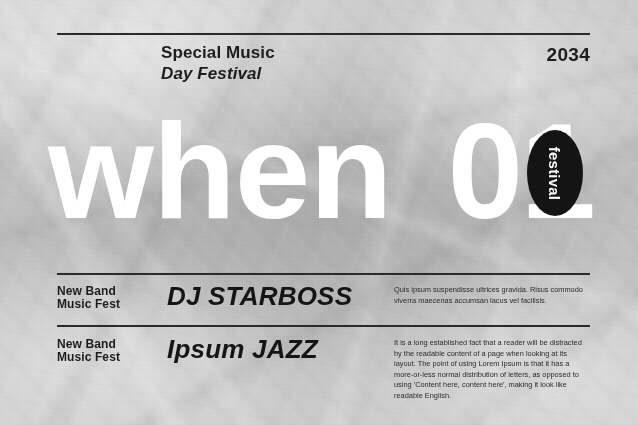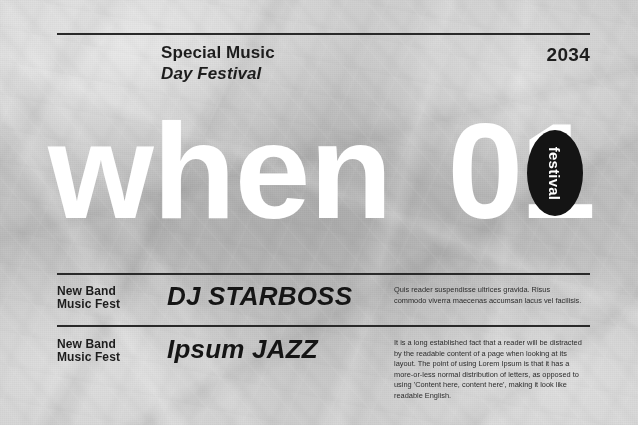--- a/index.html
+++ b/index.html
@@ -224,21 +224,21 @@
     </div>
 
     <div class="rule rule-mid-one"></div>
 
     <div class="band-row band-row-one">
       <div class="band-kicker">
         <span>New Band</span>
         <span>Music Fest</span>
       </div>
       <div class="band-name">DJ STARBOSS</div>
-      <div class="band-copy">Quis reader suspendisse ultrices gravida. Risus commodo viverra maecenas accumsan lacus vel facilisis.</div>
+      <div class="band-copy">Quis ipsum suspendisse ultrices gravida. Risus commodo viverra maecenas accumsan lacus vel facilisis.</div>
     </div>
 
     <div class="rule rule-mid-two"></div>
 
     <div class="band-row band-row-two">
       <div class="band-kicker">
         <span>New Band</span>
         <span>Music Fest</span>
       </div>
       <div class="band-name">Ipsum JAZZ</div>

